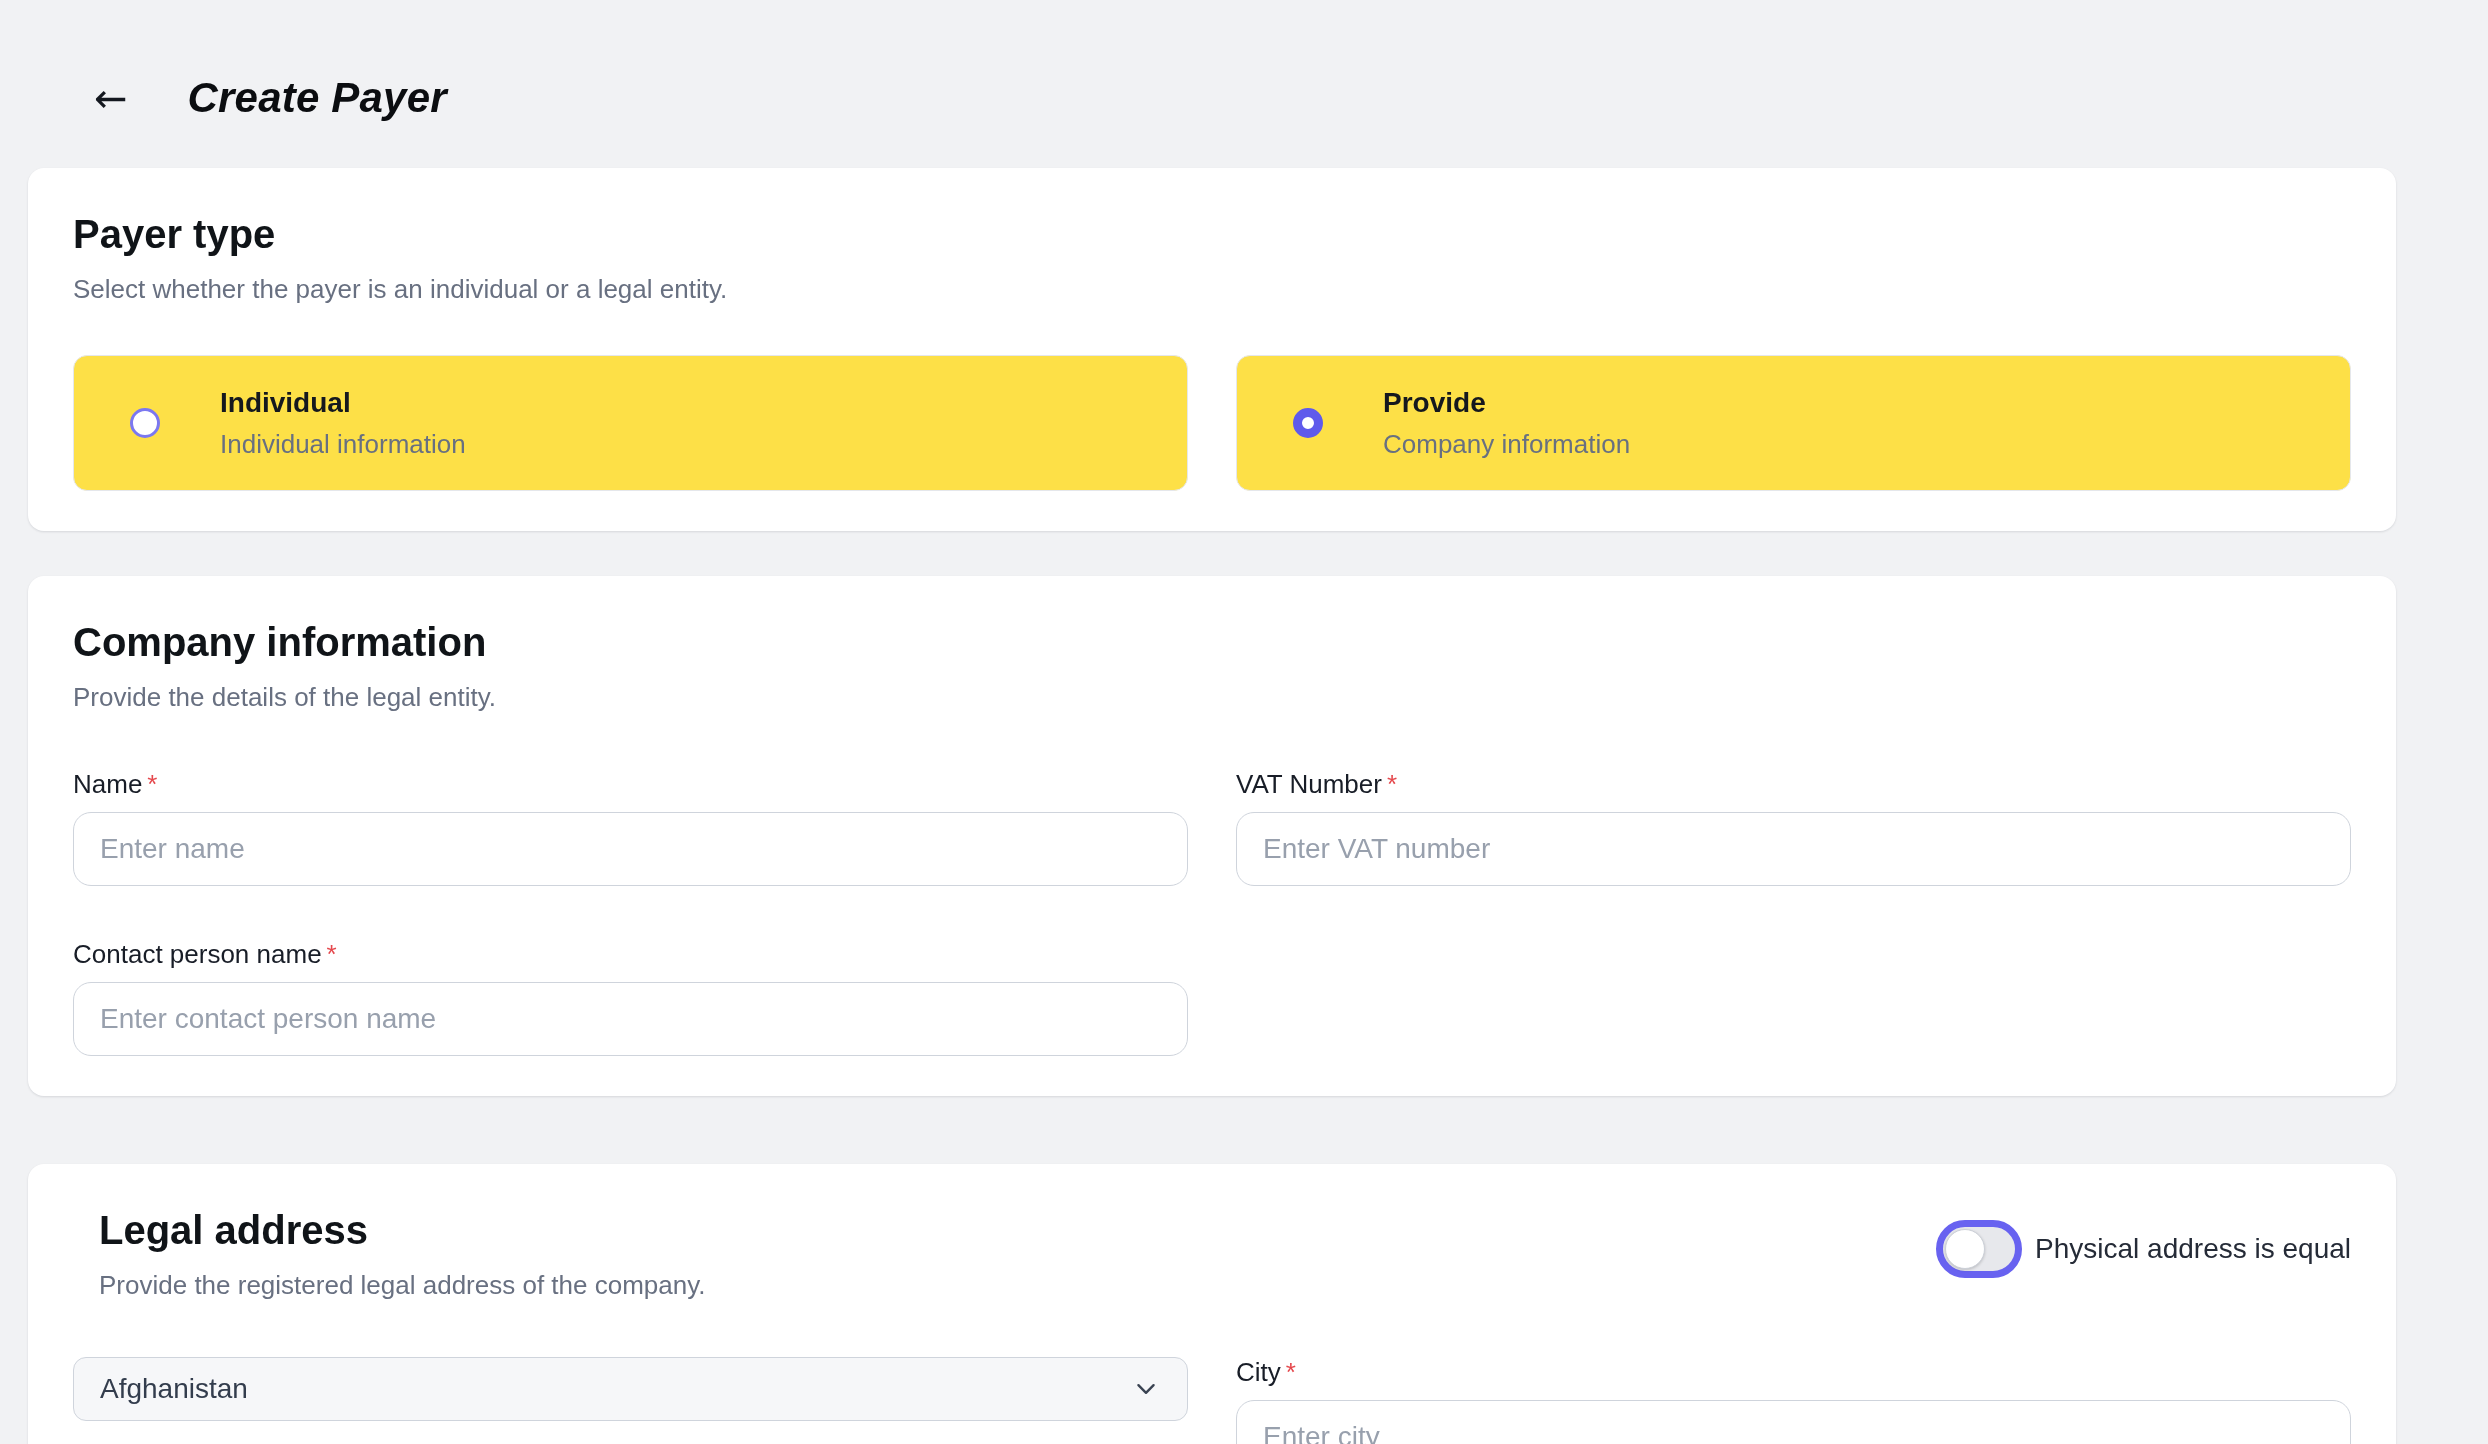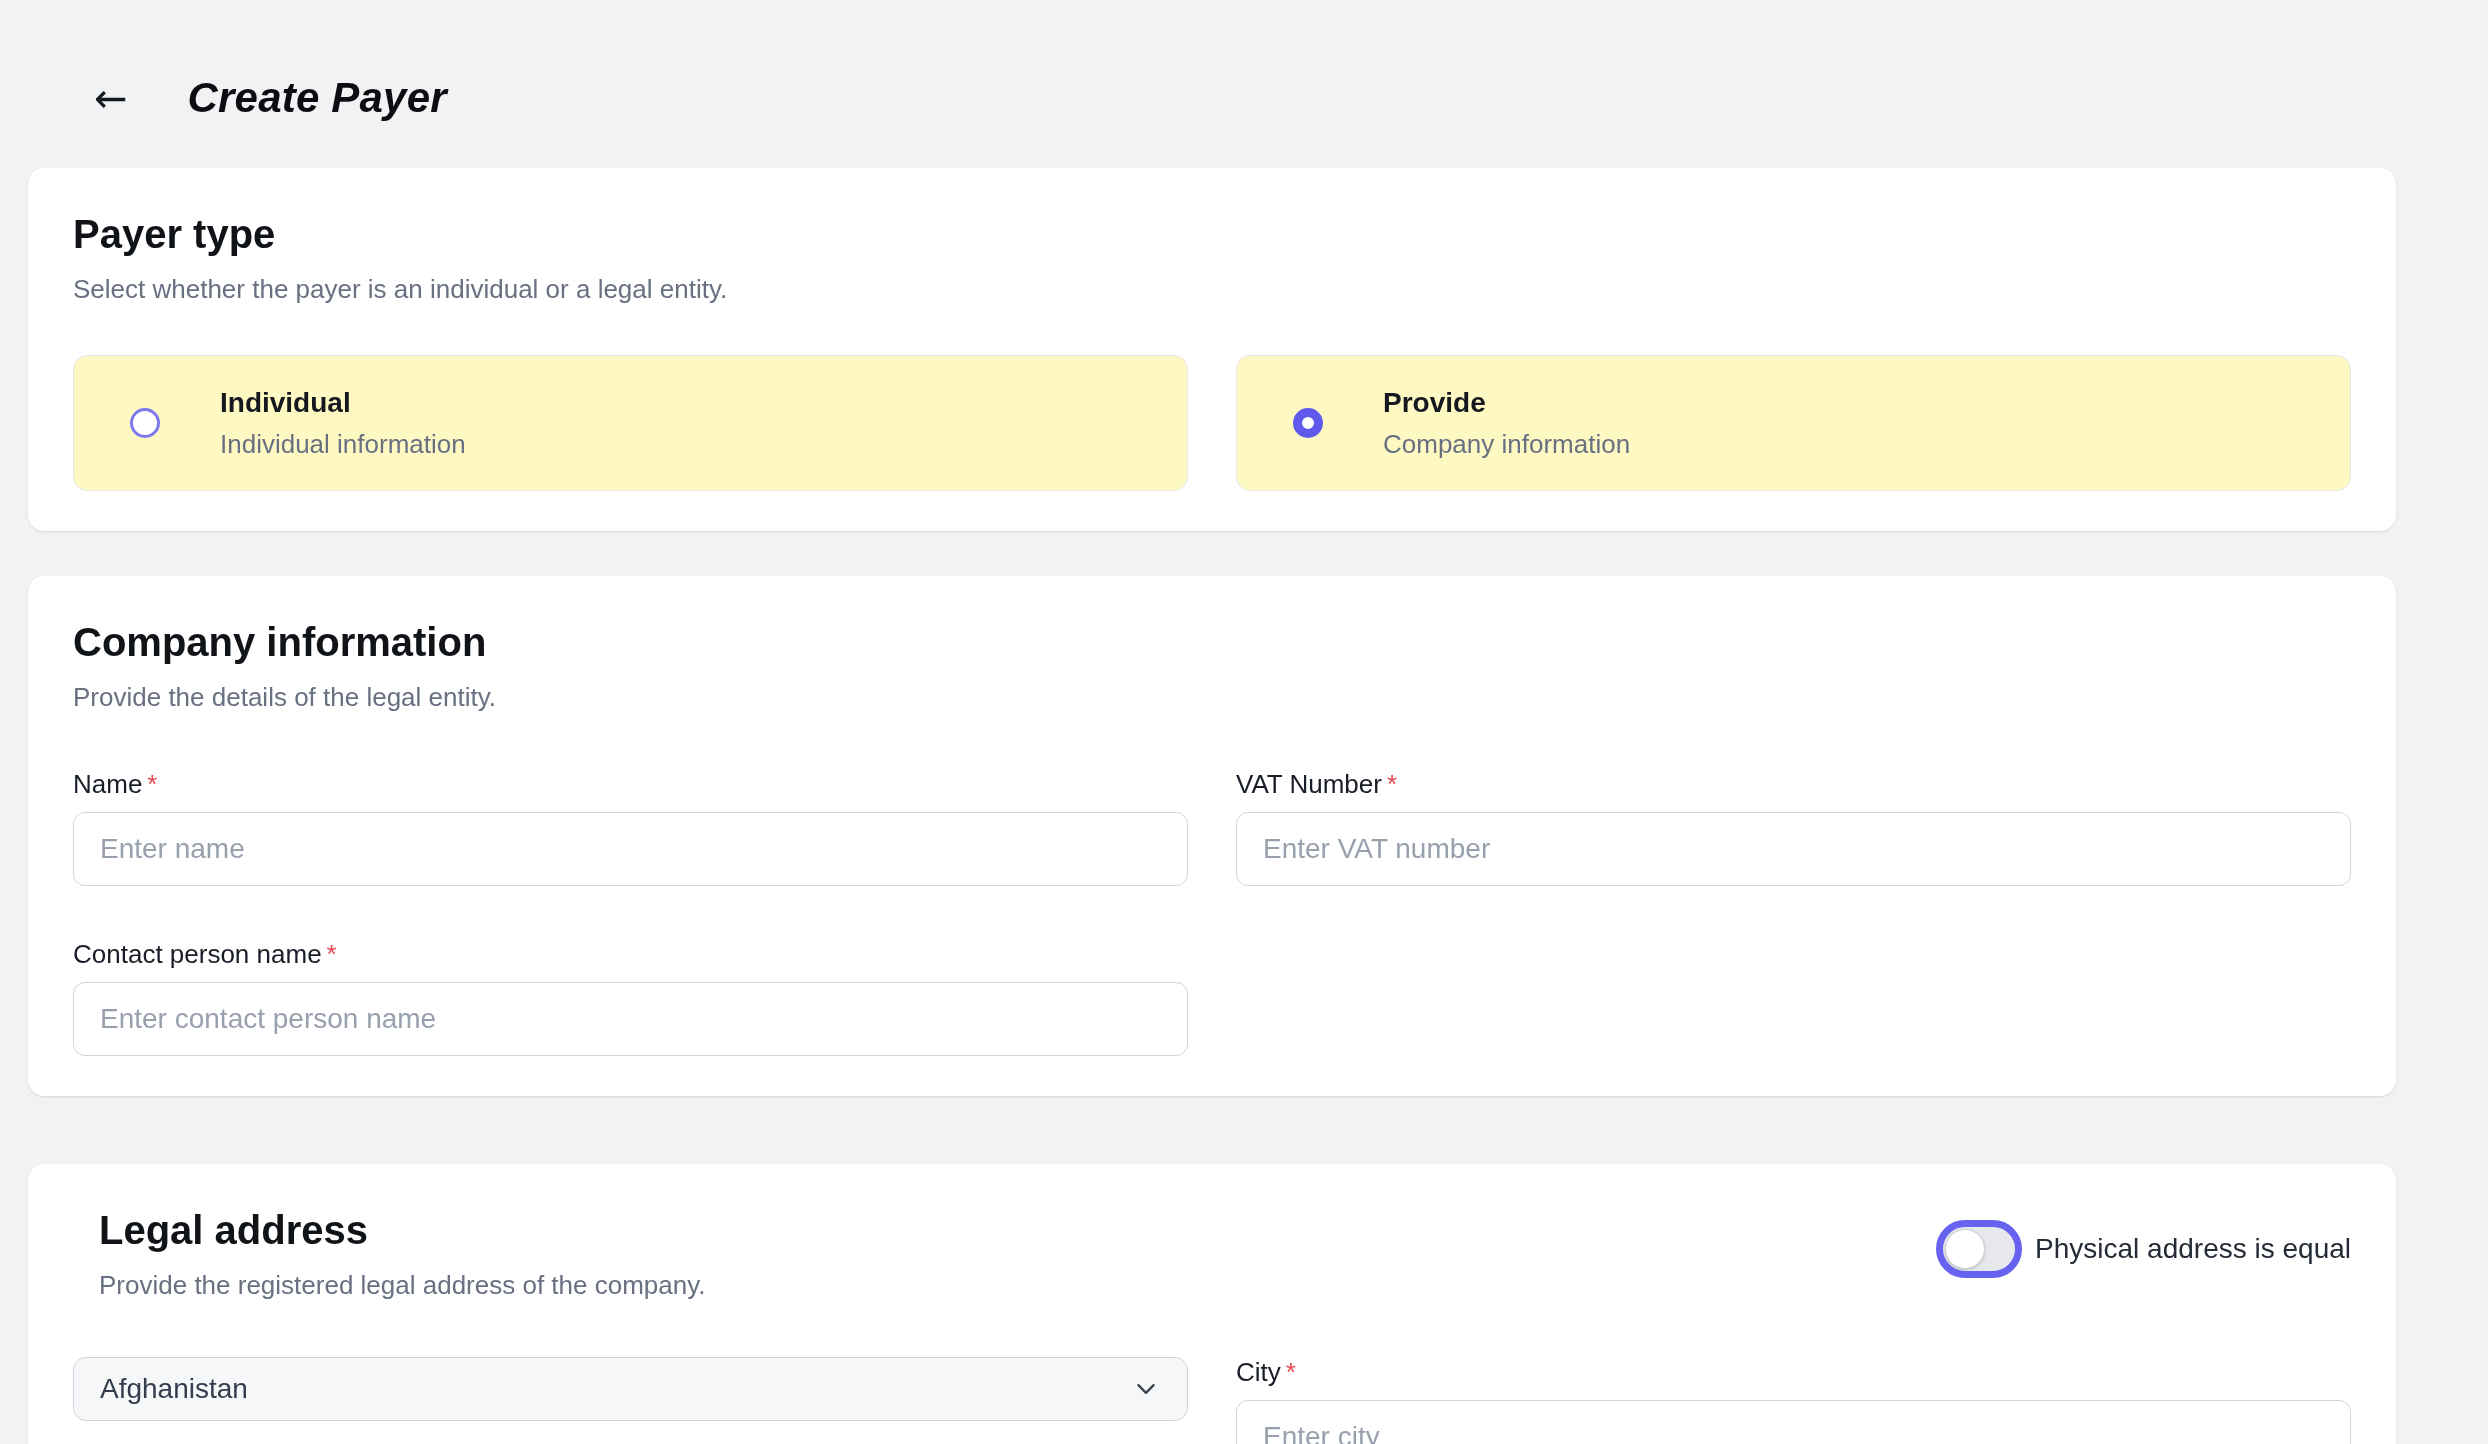--- a/index.html
+++ b/index.html
@@ -39,39 +39,39 @@
   .card.legal { margin-top:68px; padding-bottom:120px; }
 
   .card-heading { font-size:40px; font-weight:bold; color:#101418; }
   .card-sub { font-size:26px; color:#687081; margin-top:17px; }
 
   
   .options { display:grid; grid-template-columns:1fr 1fr; column-gap:48px; margin-top:50px; }
   .option {
     height:136px; border:1px solid #e5e7eb; border-radius:14px;
     display:flex; align-items:center; padding-left:56px; gap:60px;
-    background:#fef9c3; cursor:pointer;
+    background:#fde047; cursor:pointer;
   }
   .radio {
     width:30px; height:30px; border-radius:50%;
     border:3px solid #7b78f0; background:#fff; flex:0 0 auto;
   }
   .radio.checked { border:9px solid #5f5aec; }
   .opt-title { font-size:28px; font-weight:bold; color:#15181e; }
   .opt-sub { font-size:26px; color:#687081; margin-top:10px; }
 
   
   .field-grid { display:grid; grid-template-columns:1fr 1fr; column-gap:48px; }
   .mt-row1 { margin-top:56px; }
   .mt-row2 { margin-top:53px; }
   .field-label { font-size:26px; color:#181d27; margin-bottom:12px; display:block; }
   .req { color:#e5484d; margin-left:5px; }
   .text-input {
     width:100%; height:74px;
-    border:1.5px solid #cfd4dc; border-radius:12px;
+    border:1.5px solid #cfd4dc; border-radius:18px;
     padding:0 26px; font-size:28px; color:#2c3444;
     font-family:"Liberation Sans", sans-serif;
     background:#fff; outline:none;
   }
   .text-input::placeholder { color:#98a0ad; }
 
   
   .select {
     width:100%; height:64px;
     border:1.5px solid #cfd4dc; border-radius:13px;

